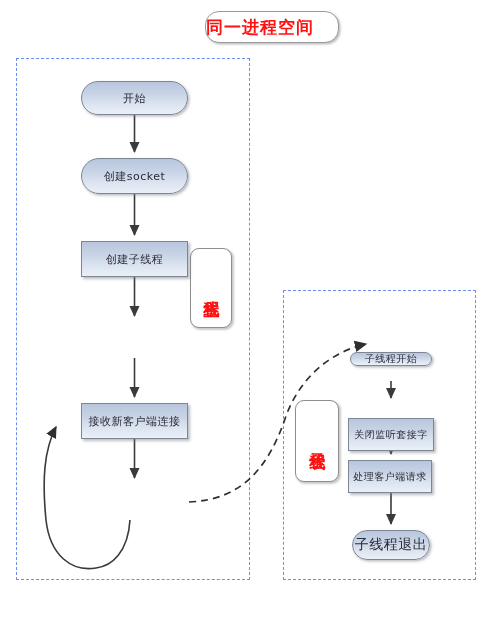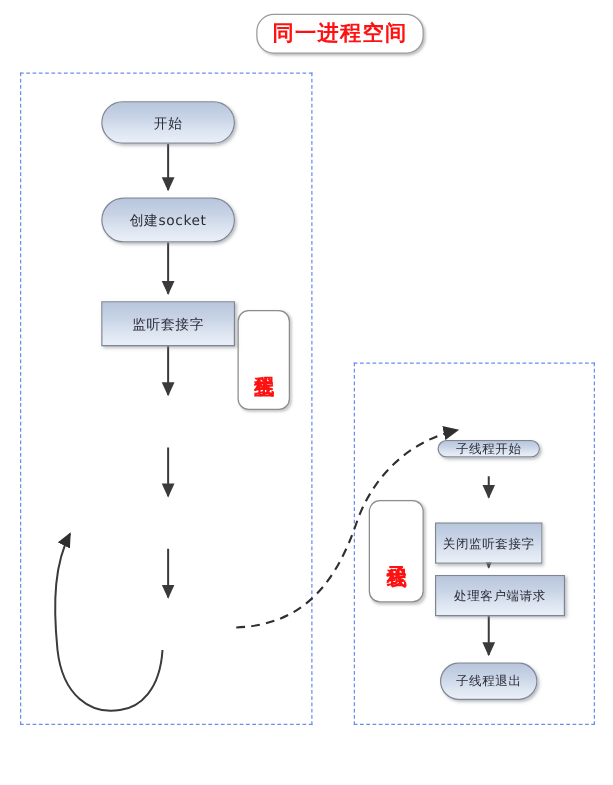--- a/index.html
+++ b/index.html
@@ -13,21 +13,21 @@
   #stage{position:absolute;left:0;top:0;width:490px;height:628px;}
 
   
   .title-pill{
     position:absolute;
     left:205px;top:11px;width:132px;height:30px;
     border:1px solid #9a9a9a;
     border-radius:14px;
     background:#ffffff;
     box-shadow:1.5px 1.5px 2px rgba(120,120,120,.45);
-    display:flex;align-items:center;justify-content:center;
+    display:flex;align-items:center;justify-content:flex-start;
   }
   .title-pill span{
     color:#ff1111;
     font-weight:bold;
     font-size:17px;
     letter-spacing:1px;
     line-height:1;
   }
 
   
@@ -77,22 +77,22 @@
 
   #n-start      {left:81px; top:81px;  width:107px;height:34px;}
   #n-socket     {left:81px; top:158px; width:107px;height:36px;border-radius:18px;}
   #n-bind       {left:81px; top:241px; width:107px;height:36px;}
   #n-listen     {left:81px; top:322px; width:107px;height:36px;}
   #n-accept     {left:81px; top:403px; width:107px;height:36px;}
   #n-createthr  {left:81px; top:484px; width:107px;height:36px;}
 
   #n-cstart     {left:350px;top:352px; width:82px; height:14px;font-size:10px;}
   #n-closelis   {left:348px;top:404px; width:86px; height:33px;font-size:10px;margin-top:14px;}
-  #n-handle     {left:348px;top:460px; width:104px; height:33px;font-size:10px;}
-  #n-cexit      {left:352px;top:530px; width:78px; height:30px;font-size:10px;}
+  #n-handle     {left:348px;top:460px; width:84px; height:33px;font-size:10px;}
+  #n-cexit      {left:352px;top:530px; width:78px; height:30px;font-size:14px;}
 
   
   #wires{position:absolute;left:0;top:0;width:490px;height:628px;pointer-events:none;}
 </style>
 </head>
 <body>
 
 <div id="stage">
 
   <div class="title-pill">
@@ -133,20 +133,21 @@
 
   <div class="side-label" id="label-main">
     <span>主线程</span>
   </div>
   <div class="side-label" id="label-child">
     <span>子线程</span>
   </div>
 
   <div class="node pill" id="n-start">开始</div>
   <div class="node" id="n-socket">创建socket</div>
-  <div class="node" id="n-bind">监听套接字</div>
+  <div class="node" id="n-bind">创建子线程</div>
+  <div class="node" id="n-accept">接收新客户端连接</div>
 
   <div class="node pill" id="n-cstart">子线程开始</div>
   <div class="node" id="n-closelis">关闭监听套接字</div>
   <div class="node" id="n-handle">处理客户端请求</div>
   <div class="node pill" id="n-cexit">子线程退出</div>
 
 </div>
 
 </body></html>

